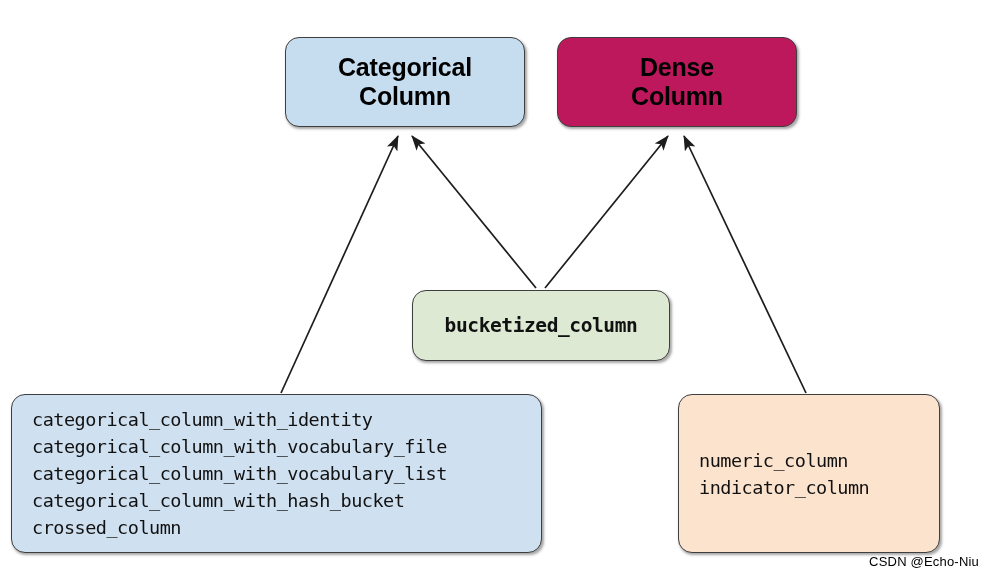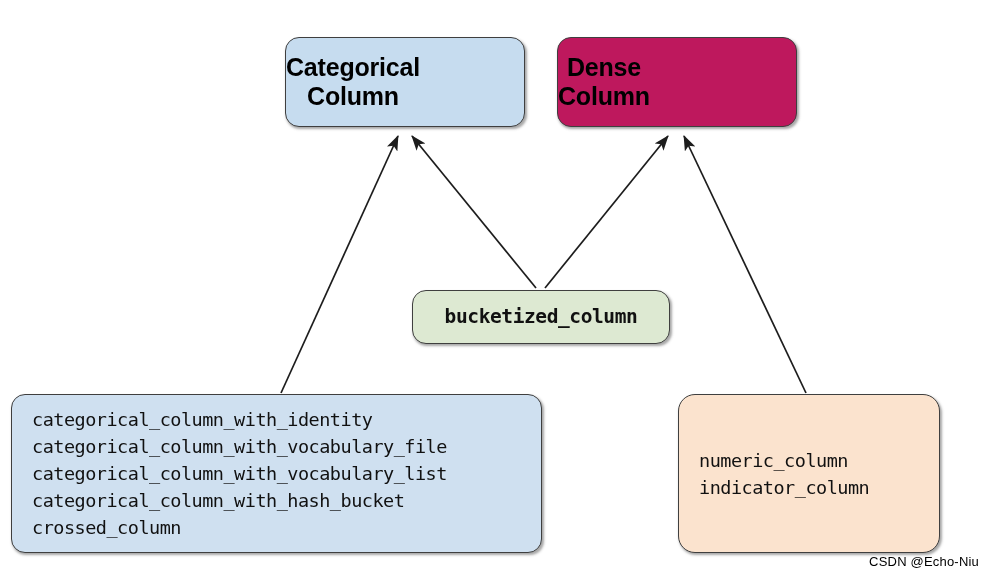--- a/index.html
+++ b/index.html
@@ -29,20 +29,21 @@
   .node {
     position: absolute;
     box-sizing: border-box;
     border: 1.6px solid #3f3f3f;
     border-radius: 14px;
     display: flex;
     align-items: center;
     box-shadow: 1.5px 2px 2.5px rgba(60,60,60,0.45);
   }
   .node.top {
+    justify-content: center;
     text-align: center;
   }
   .node.list {
     justify-content: flex-start;
   }
   .title-text {
     font-family: "Liberation Sans", sans-serif;
     font-weight: bold;
     font-size: 25px;
     line-height: 1.18;
@@ -71,34 +72,33 @@
   }
   #node-categorical {
     left: 285px; top: 37px; width: 240px; height: 90px;
     background: #c6dcef;
   }
   #node-dense {
     left: 557px; top: 37px; width: 240px; height: 90px;
     background: #be185d;
   }
   #node-bucketized {
-    left: 412px; top: 290px; width: 258px; height: 54px;
+    left: 412px; top: 290px; width: 258px; height: 71px;
     background: #dde9d2;
     justify-content: center;
   }
   #node-categorical-list {
     left: 11px; top: 394px; width: 531px; height: 159px;
     background: #cfe0f0;
     padding-left: 20px;
   }
   #node-dense-list {
     left: 678px; top: 394px; width: 262px; height: 159px;
     background: #fbe3ce;
     padding-left: 20px;
-    border-radius: 17px;
   }
   #watermark {
     position: absolute;
     right: 8px;
     bottom: 4px;
     font-family: "Liberation Sans", sans-serif;
     font-size: 13px;
     color: #000000;
     letter-spacing: 0.2px;
     user-select: none;

